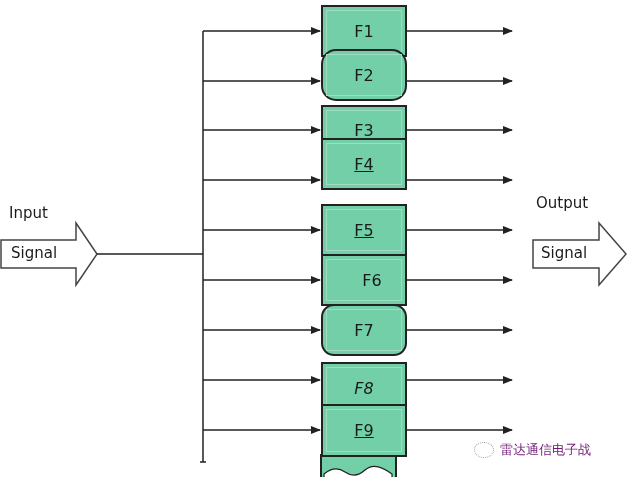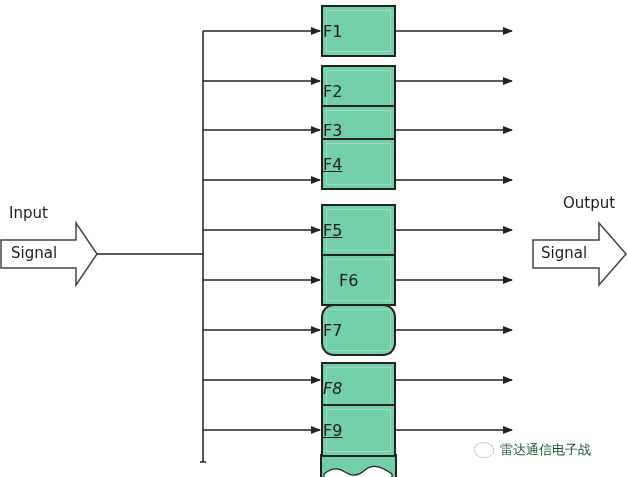--- a/index.html
+++ b/index.html
@@ -1,26 +1,26 @@
 <!DOCTYPE html>
 <html><head>
 <meta charset="utf-8">
 <style>
   html, body { margin: 0; padding: 0; background: #ffffff; }
   body { width: 628px; height: 477px; position: relative; overflow: hidden;
          font-family: "DejaVu Sans", "Liberation Sans", sans-serif; color: #1a1a1a; }
   .abs { position: absolute; }
   .label { font-size: 15px; color: #1a1a1a; }
-  .filter-box { position: absolute; left: 321px; width: 75px; background: #72cfa7;
+  .filter-box { position: absolute; left: 321px; width: 86px; background: #72cfa7;
                 border: 2px solid #222; box-sizing: border-box; display: flex;
-                align-items: center; justify-content: flex-start; font-size: 16px; }
+                align-items: center; justify-content: center; font-size: 16px; }
   .filter-box .inner { position: absolute; inset: 3px; border: 1px solid #9fdcc2; }
   .filter-box span { position: relative; z-index: 1; }
   svg.lines { position: absolute; left: 0; top: 0; }
-  .watermark { font-size: 13px; color: #14532d; display: flex; align-items: center; gap: 6px; }
+  .watermark { font-size: 13px; color: #701a75; display: flex; align-items: center; gap: 6px; }
   .wm-icon { width: 18px; height: 14px; border: 1px dotted #999; border-radius: 50%; }
 </style>
 </head>
 <body>
 
 <svg class="lines" width="628" height="477">
   <defs>
     <marker id="ah" markerWidth="10" markerHeight="8" refX="9" refY="4" orient="auto" markerUnits="userSpaceOnUse">
       <path d="M0,0 L10,4 L0,8 Z" fill="#222"></path>
     </marker>
@@ -59,28 +59,28 @@
 
   <path d="M533,240 L599,240 L599,223 L626,254 L599,285 L599,268 L533,268 Z" fill="#fff" stroke="#444" stroke-width="1.5"></path>
 
   <rect x="321" y="455" width="75" height="24" fill="#72cfa7" stroke="#222" stroke-width="2"></rect>
   <path d="M324,474 Q335,465 345,472 T365,470 T392,474 L392,479 L324,479 Z" fill="#fff" stroke="#222" stroke-width="1.2"></path>
 </svg>
 
 <div class="abs label" style="left:9px; top:204px;text-align:center;">Input</div>
 <div class="abs label" style="left:11px; top:244px;">Signal</div>
 
-<div class="abs label" style="left:536px; top:194px;margin-left:27px;">Output</div>
+<div class="abs label" style="left:536px; top:194px;">Output</div>
 <div class="abs label" style="left:541px; top:244px;">Signal</div>
 
 <div class="filter-box" style="top:5px;   height:52px;">
     <div class="inner"></div>
     <span>F1</span>
   </div>
-<div class="filter-box" style="top:65px;  height:52px;">
+<div class="filter-box" style="top:49px;  height:52px;border-radius:15px;">
     <div class="inner"></div>
     <span>F2</span>
   </div>
 <div class="filter-box" style="top:105px; height:51px;">
     <div class="inner"></div>
     <span>F3</span>
   </div>
 <div class="filter-box" style="top:138px; height:52px;text-decoration:underline;">
     <div class="inner"></div>
     <span>F4</span>

